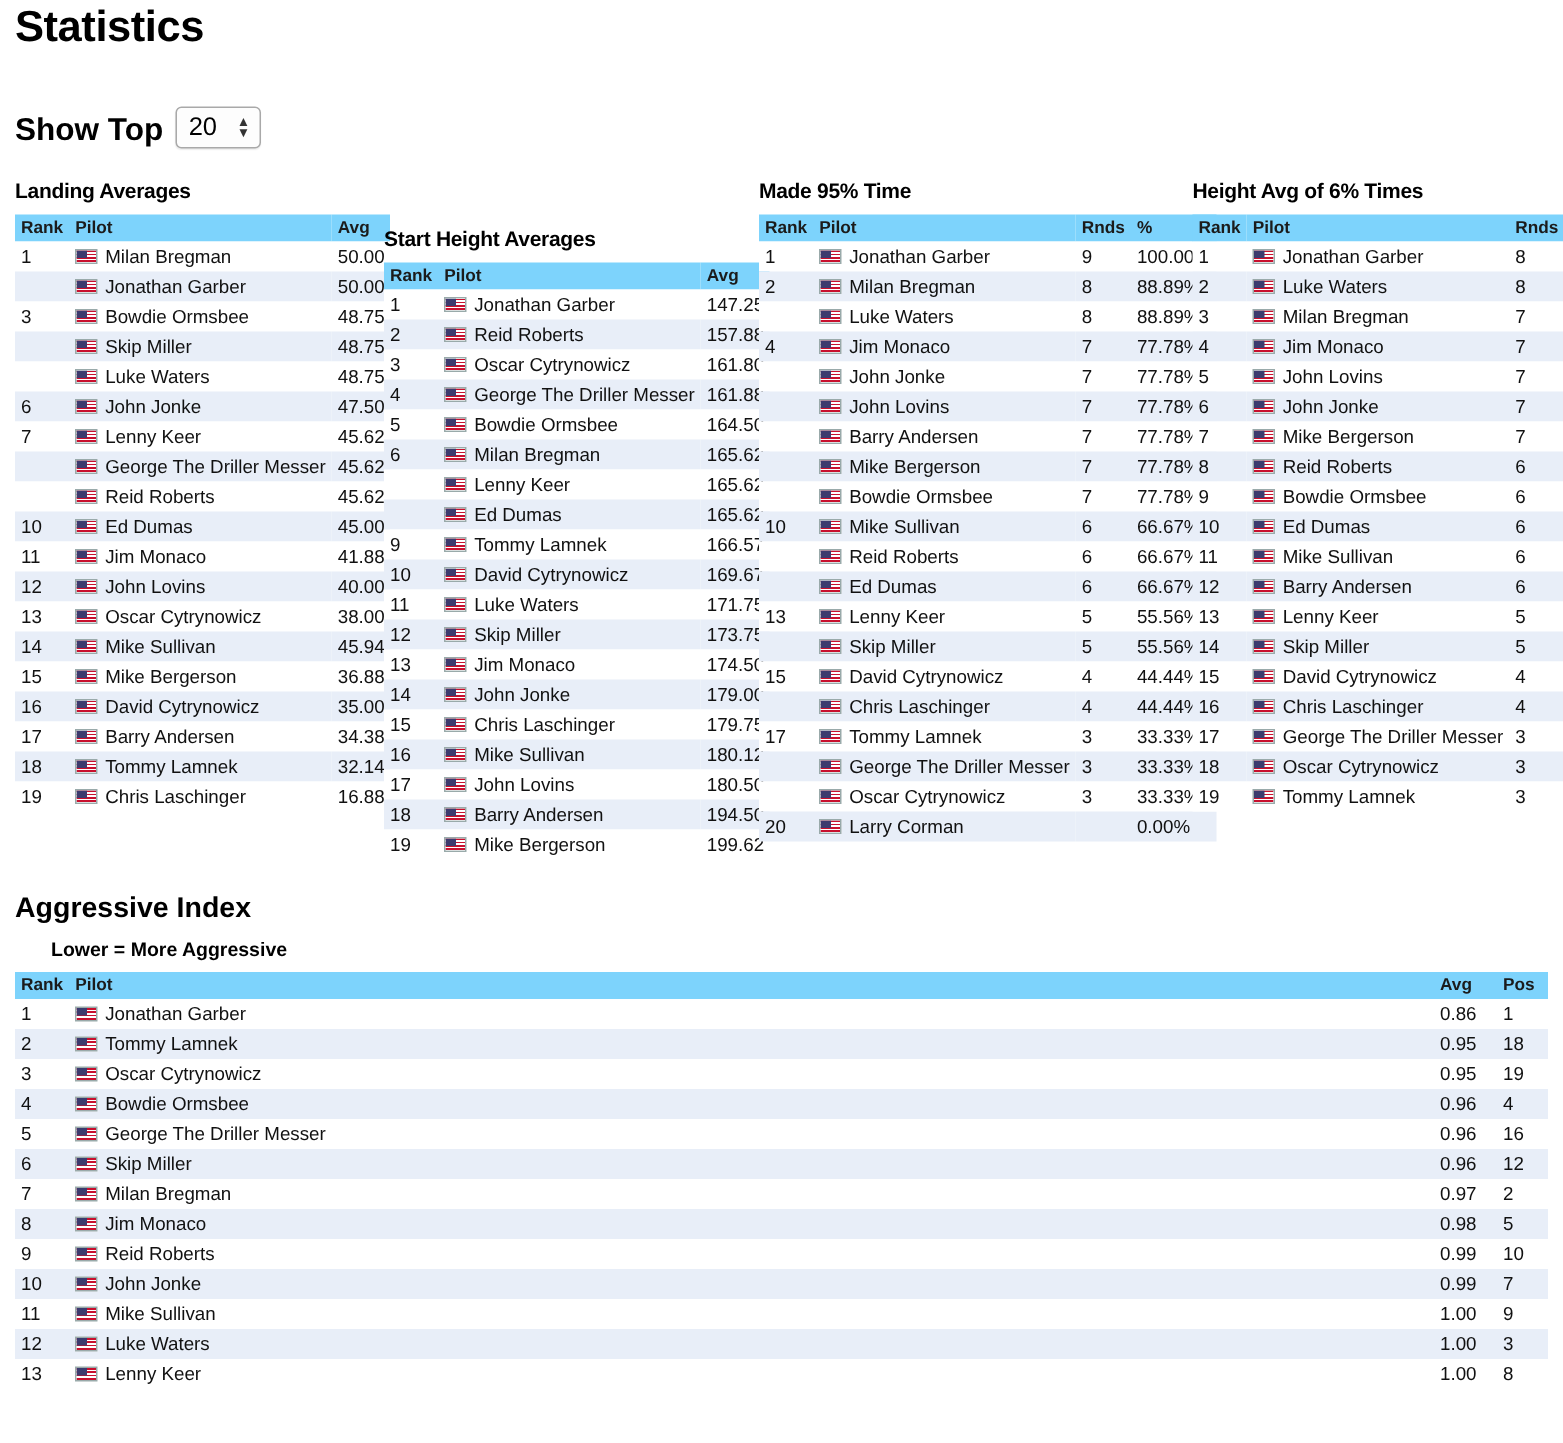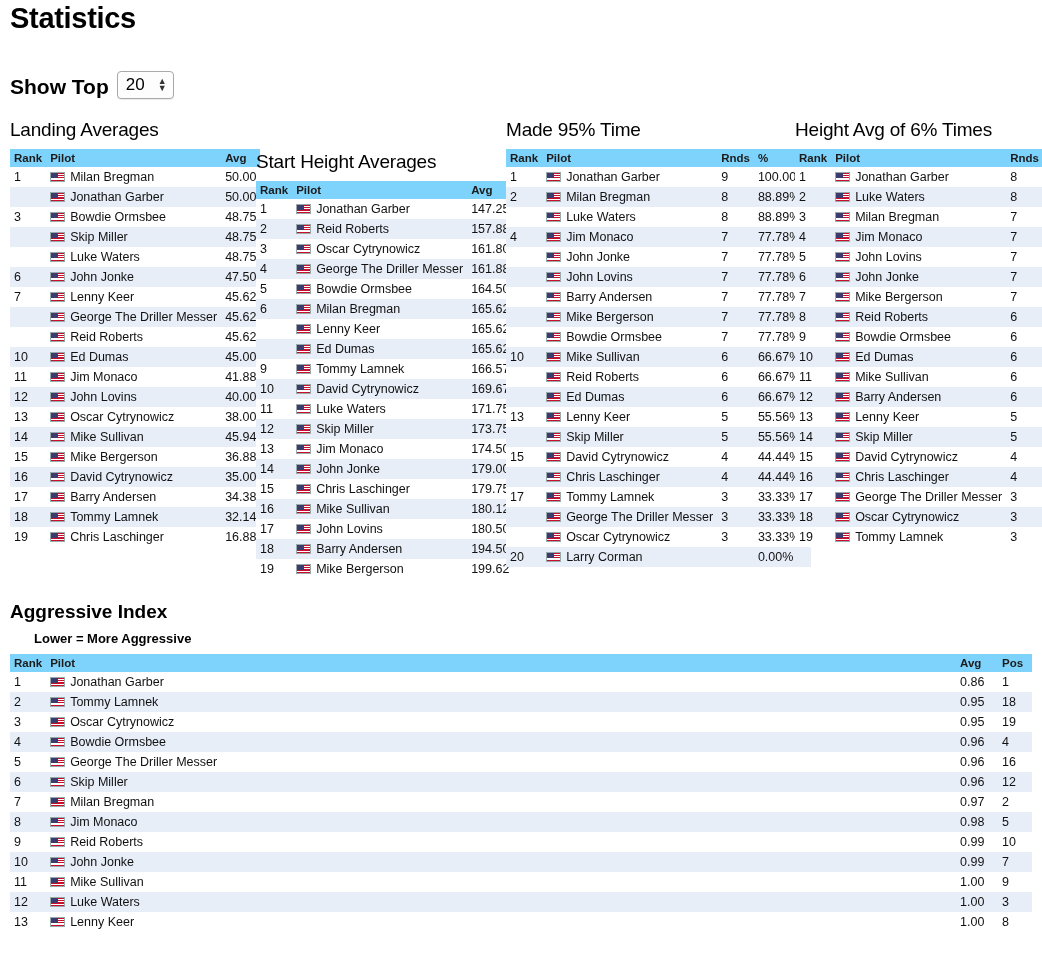--- a/index.html
+++ b/index.html
@@ -68,22 +68,22 @@
     display: flex;
     gap: 14px;
     align-items: flex-start;
   }
   .col-landing { width: 232px; }
   .col-start   { width: 236px; margin-top: 32px; }
   .col-made    { width: 275px; }
   .col-height  { width: 265px; }
 
   h2.sec-title {
-    font-size: 19px;
-    font-weight: normal;
+    font-size: 14px;
+    font-weight: bold;
     margin: 0 0 8px 0;
     letter-spacing: -0.2px;
   }
   table.stat {
     border-collapse: collapse;
     width: 100%;
     font-size: 12.5px;
   }
   table.stat th {
     background: #7dd3fc;

